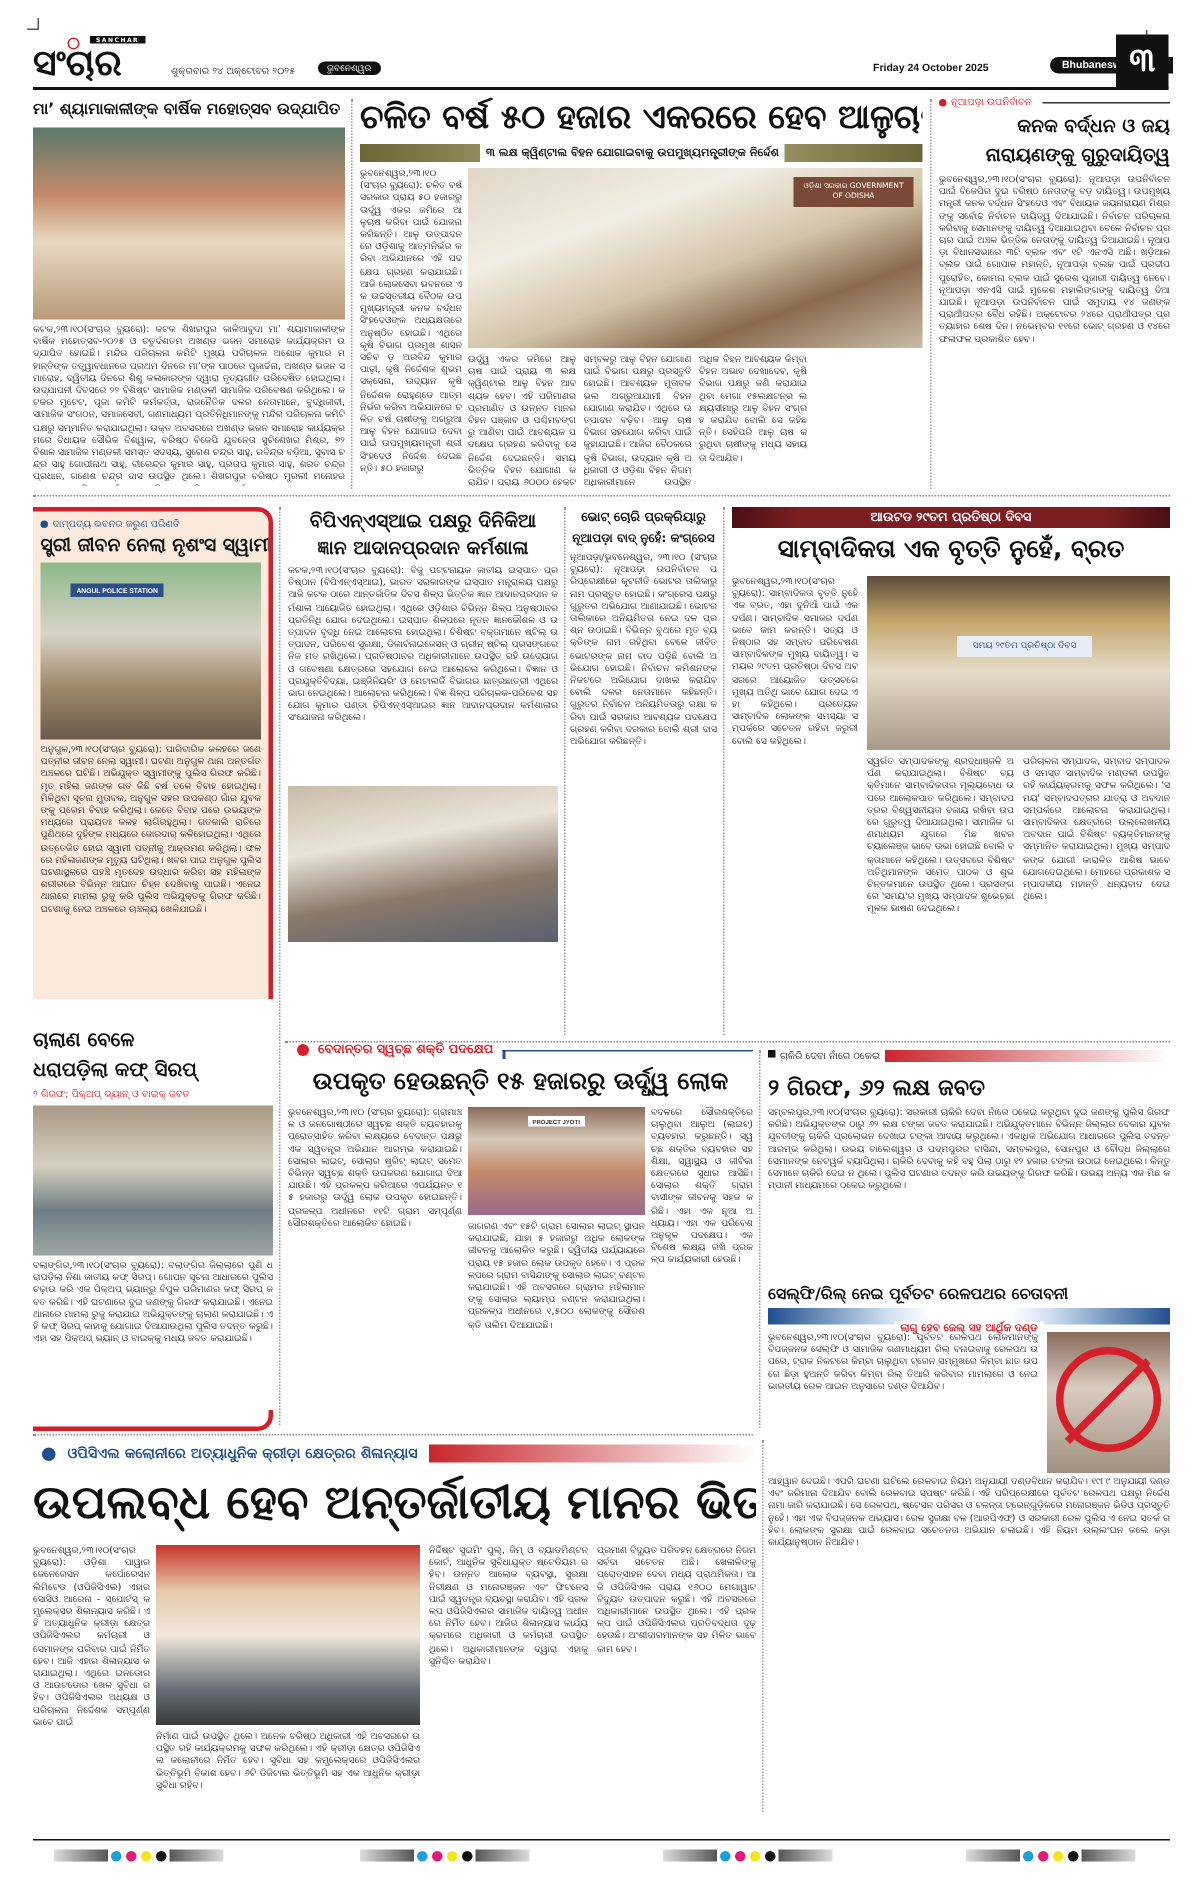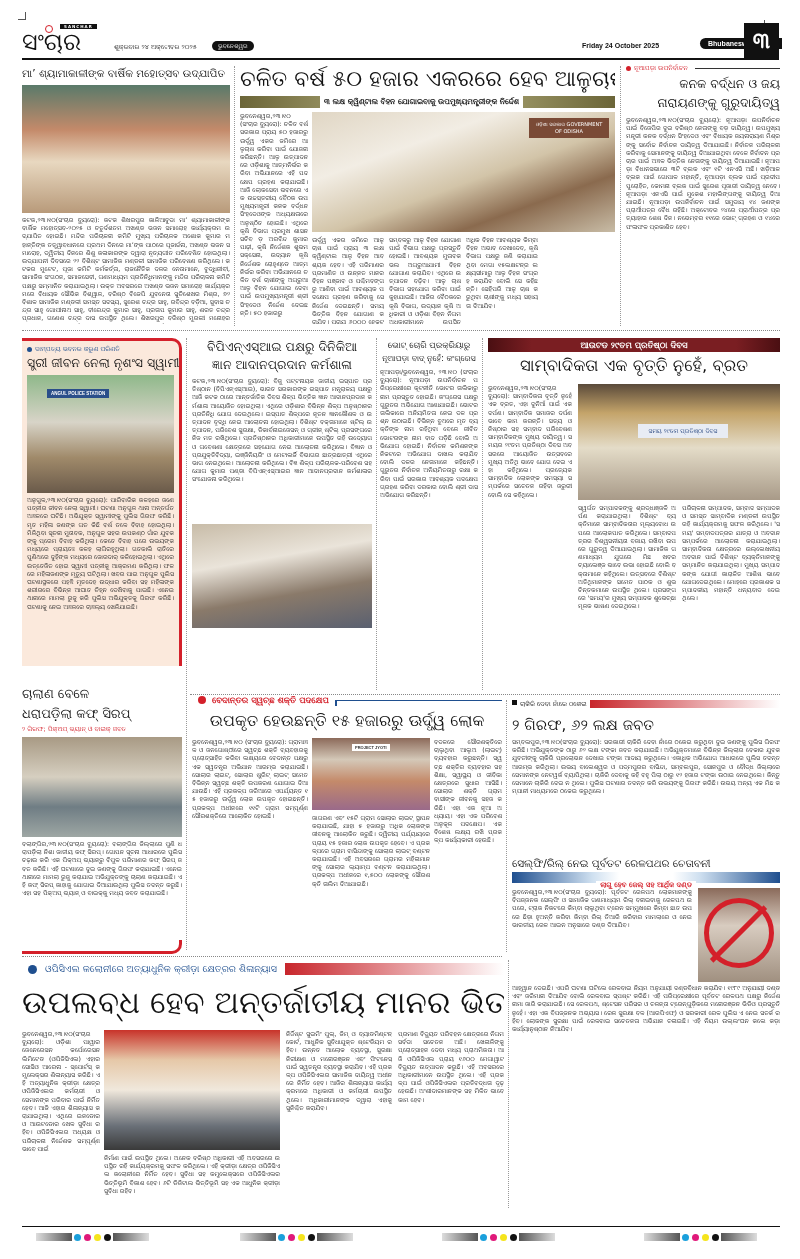--- a/index.html
+++ b/index.html
@@ -1,19 +1,19 @@
 <!DOCTYPE html>
 <html><head>
 <meta charset="utf-8">
 <style>
 *{box-sizing:border-box;margin:0;padding:0}
 body{width:800px;height:1259px;background:#fff;font-family:"DejaVu Sans",sans-serif;color:#111;position:relative;overflow:hidden}
 .abs{position:absolute}
 .txt{font-size:6.2px;line-height:8.2px;color:#222;text-align:justify;overflow:hidden;word-break:break-all}
-.hd{font-weight:normal;color:#111;white-space:nowrap;overflow:hidden}
+.hd{font-weight:bold;color:#111;white-space:nowrap;overflow:hidden}
 .photo{background:linear-gradient(135deg,#7a6a5a,#b8a48a 40%,#5e6e70 70%,#c9b9a0);overflow:hidden}
 .dot-line{border-top:1px dotted #888}
 .vline{border-left:1px dotted #999}
 .crop{position:absolute;width:8px;height:8px;border-color:#555;border-style:solid;border-width:0}
 </style>
 </head>
 <body>
 
 <div class="crop" style="left:18px;top:12px;border-right-width:1px;border-bottom-width:1px"></div>
 <div class="crop" style="left:764px;top:20px;border-left-width:1px;border-bottom-width:1px"></div>
@@ -155,21 +155,21 @@
     <div class="abs" style="left:38px;top:8px;width:5px;height:76px;background:#d4202a;transform:rotate(45deg)"></div>
   </div>
   <div class="txt abs" style="left:0;top:130px;width:268px;height:220px">ଆହ୍ୱାନ ଦେଇଛି। ଏପରି ଘଟଣା ଘଟିଲେ ରେଳବାଇ ନିୟମ ଅନୁଯାୟୀ ଦଣ୍ଡବିଧାନ କରାଯିବ। ୧୯୮୯ ଅନୁଯାୟୀ ଦଣ୍ଡ ଏବଂ ଜରିମାନା ଦିଆଯିବ ବୋଲି ରେଳବାଇ ସ୍ପଷ୍ଟ କରିଛି। ଏହି ପରିପ୍ରେକ୍ଷୀରେ ପୂର୍ବତଟ ରେଳପଥ ପକ୍ଷରୁ ନିର୍ଦ୍ଦେଶନାମା ଜାରି କରାଯାଇଛି। ସେ ରେଳପଥ, ଷ୍ଟେସନ ପରିସର ଓ ଚଳନ୍ତା ଟ୍ରେନ୍‌ଗୁଡ଼ିକରେ ମନୋରଞ୍ଜନ ଭିଡିଓ ପ୍ରସ୍ତୁତି ନୁହେଁ। ଏହା ଏକ ବିପଜ୍ଜନକ ଅଭ୍ୟାସ। ରେଳ ସୁରକ୍ଷା ବଳ (ଆରପିଏଫ୍) ଓ ସରକାରୀ ରେଳ ପୁଲିସ ଏ ନେଇ ସତର୍କ ରହିବ। ଲୋକଙ୍କ ସୁରକ୍ଷା ପାଇଁ ରେଳବାଇ ସଚେତନତା ଅଭିଯାନ ଚଳାଇଛି। ଏହି ନିୟମ ଉଲ୍ଲଂଘନ କଲେ କଡ଼ା କାର୍ଯ୍ୟାନୁଷ୍ଠାନ ନିଆଯିବ।</div>
 </div>
 
 <div class="abs dot-line" style="left:22px;top:956px;width:480px"></div>
 
 <div class="abs" style="left:22px;top:960px;width:482px;height:250px">
   <div style="display:flex;align-items:center;gap:8px;height:18px">
     <span style="width:9px;height:9px;border-radius:50%;background:#1f4f8f;margin-left:6px"></span>
-    <span style="font-size:9.5px;color:#1f4f8f;white-space:nowrap;font-weight:normal">ଓପିସିଏଲ କଲୋନୀରେ ଅତ୍ୟାଧୁନିକ କ୍ରୀଡ଼ା କ୍ଷେତ୍ରର ଶିଳାନ୍ୟାସ</span>
+    <span style="font-size:9.5px;color:#1f4f8f;white-space:nowrap;font-weight:bold">ଓପିସିଏଲ କଲୋନୀରେ ଅତ୍ୟାଧୁନିକ କ୍ରୀଡ଼ା କ୍ଷେତ୍ରର ଶିଳାନ୍ୟାସ</span>
     <span style="flex:1;height:12px;background:linear-gradient(90deg,#c8262c,#fff)"></span>
   </div>
   <div class="hd" style="font-size:31px;line-height:48px;text-align:center">ଉପଲବ୍ଧ ହେବ ଅନ୍ତର୍ଜାତୀୟ ମାନର ଭିତ୍ତିଭୂମି</div>
   <div class="txt abs" style="left:0;top:70px;width:78px;height:178px">ଭୁବନେଶ୍ୱର,୨୩।୧୦(ସଂଚାର ବ୍ୟୁରୋ): ଓଡ଼ିଶା ପାୱାର ଜେନେରେସନ କର୍ପୋରେସନ ଲିମିଟେଡ (ଓପିଜିସିଏଲ) ଏହାର ସୋସିଓ ଆରେନା - ସ୍ପୋର୍ଟସ୍ କମ୍ପ୍ଲେକ୍ସର ଶିଳାନ୍ୟାସ କରିଛି। ଏହି ଅତ୍ୟାଧୁନିକ କ୍ରୀଡ଼ା କ୍ଷେତ୍ର ଓପିଜିସିଏଲର କର୍ମଚାରୀ ଓ ସେମାନଙ୍କ ପରିବାର ପାଇଁ ନିର୍ମିତ ହେବ। ଆଜି ଏହାର ଶିଳାନ୍ୟାସ କରାଯାଇଥିଲା। ଏଥିରେ ଇନଡୋର ଓ ଆଉଟଡୋର ଖେଳ ସୁବିଧା ରହିବ। ଓପିଜିସିଏଲର ଅଧ୍ୟକ୍ଷ ଓ ପରିଚାଳନା ନିର୍ଦ୍ଦେଶକ ସମ୍ପୂର୍ଣ୍ଣ ଭାବେ ପାଇଁ</div>
   <div class="abs photo" style="left:82px;top:70px;width:176px;height:120px;background:linear-gradient(180deg,#c8332a 0%,#e6c8a8 25%,#f0e8dc 50%,#6a7078 80%,#3a3a3a 100%)"></div>
   <div class="txt abs" style="left:82px;top:194px;width:176px;height:54px">ନିର୍ମାଣ ପାଇଁ ଉପସ୍ଥିତ ଥିଲେ। ଅନେକ ବରିଷ୍ଠ ଅଧିକାରୀ ଏହି ଅବସରରେ ଉପସ୍ଥିତ ରହି କାର୍ଯ୍ୟକ୍ରମକୁ ସଫଳ କରିଥିଲେ। ଏହି କ୍ରୀଡ଼ା କ୍ଷେତ୍ର ଓପିଜିସିଏଲ କଲୋନୀରେ ନିର୍ମିତ ହେବ। ସୁବିଧା ସହ କମ୍ପ୍ଲେକ୍ସରେ ଓପିଜିସିଏଲର ଭିତ୍ତିଭୂମି ବିକାଶ ହେବ। ୬ଟି ଡିଜିଟାଲ ଭିତ୍ତିଭୂମି ସହ ଏକ ଆଧୁନିକ କ୍ରୀଡ଼ା ସୁବିଧା ରହିବ।</div>
   <div class="txt abs" style="left:264px;top:70px;width:106px;height:178px">ନିର୍ଦ୍ଦିଷ୍ଟ ସୁଇମିଂ ପୁଲ୍, ଜିମ୍ ଓ ବ୍ୟାଡମିଣ୍ଟନ୍ କୋର୍ଟ, ଆଧୁନିକ ସୁବିଧାଯୁକ୍ତ ଷ୍ଟେଡିୟମ ରହିବ। ଉନ୍ନତ ଆଲୋକ ବ୍ୟବସ୍ଥା, ସୁରକ୍ଷା ନିରୀକ୍ଷଣ ଓ ମନୋରଞ୍ଜନ ଏବଂ ଫିଟନେସ୍ ପାଇଁ ସ୍ୱତନ୍ତ୍ର ବ୍ୟବସ୍ଥା କରାଯିବ। ଏହି ପ୍ରକଳ୍ପ ଓପିଜିସିଏଲର ସାମାଜିକ ଦାୟିତ୍ୱ ଅଧୀନରେ ନିର୍ମିତ ହେବ। ଆଜିର ଶିଳାନ୍ୟାସ କାର୍ଯ୍ୟକ୍ରମରେ ଅଧିକାରୀ ଓ କର୍ମଚାରୀ ଉପସ୍ଥିତ ଥିଲେ। ଅଧିକାରୀମାନଙ୍କ ଦ୍ୱାରା ଏହାକୁ ସୁନିଶ୍ଚିତ କରାଯିବ।</div>
   <div class="txt abs" style="left:376px;top:70px;width:106px;height:178px">ପ୍ରମାଣ ବିଦ୍ୟୁତ ପରିବହନ କ୍ଷେତ୍ରରେ ନିଗମ ସର୍ବଦା ସଚେତନ ଅଛି। ଖେଳାଳିଙ୍କୁ ପ୍ରୋତ୍ସାହନ ଦେବା ମଧ୍ୟ ପ୍ରାଥମିକତା। ଆଜି ଓପିଜିସିଏଲ ପ୍ରାୟ ୧୬୦୦ ମେଗାୱାଟ ବିଦ୍ୟୁତ ଉତ୍ପାଦନ କରୁଛି। ଏହି ଅବସରରେ ଅଧିକାରୀମାନେ ଉପସ୍ଥିତ ଥିଲେ। ଏହି ପ୍ରକଳ୍ପ ପାଇଁ ଓପିଜିସିଏଲର ପ୍ରତିବଦ୍ଧତା ଦୃଢ଼ ହେଉଛି। ଅଂଶୀଦାରମାନଙ୍କ ସହ ମିଳିତ ଭାବେ କାମ ହେବ।</div>
 </div>
 <div class="abs vline" style="left:508px;top:960px;height:248px"></div>

